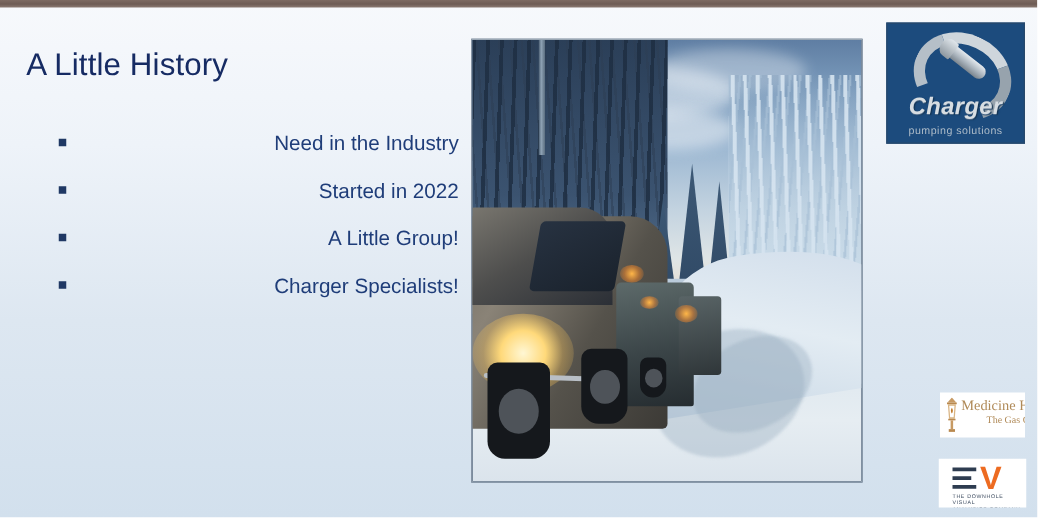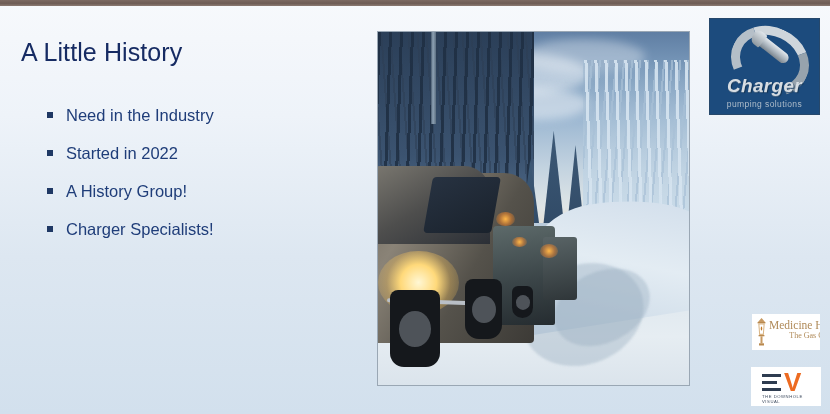--- a/index.html
+++ b/index.html
@@ -43,20 +43,21 @@
   #bullets {
     position: absolute;
     left: 47px;
     top: 106px;
     width: 320px;
   }
   .bullet-row {
     display: flex;
     align-items: baseline;
     height: 38px;
+    justify-content: space-between;
   }
   .bullet-mark {
     width: 6px;
     height: 6px;
     background: #1f3864;
     flex: 0 0 auto;
     margin-right: 13px;
     position: relative;
     top: -3px;
   }
@@ -388,21 +389,21 @@
     <div class="bullet-row">
       <span class="bullet-mark"></span>
       <span class="bullet-text">Need in the Industry</span>
     </div>
     <div class="bullet-row">
       <span class="bullet-mark"></span>
       <span class="bullet-text">Started in 2022</span>
     </div>
     <div class="bullet-row">
       <span class="bullet-mark"></span>
-      <span class="bullet-text">A History Group!</span>
+      <span class="bullet-text">A Little Group!</span>
     </div>
     <div class="bullet-row">
       <span class="bullet-mark"></span>
       <span class="bullet-text">Charger Specialists!</span>
     </div>
   </div>
 
   <div id="photo-frame">
     <div id="photo">
       <div class="ph-sky"></div>

